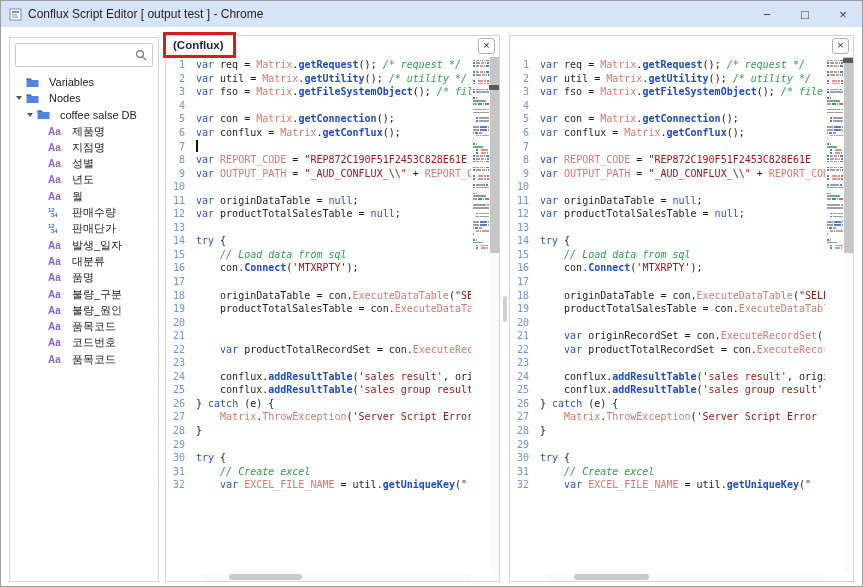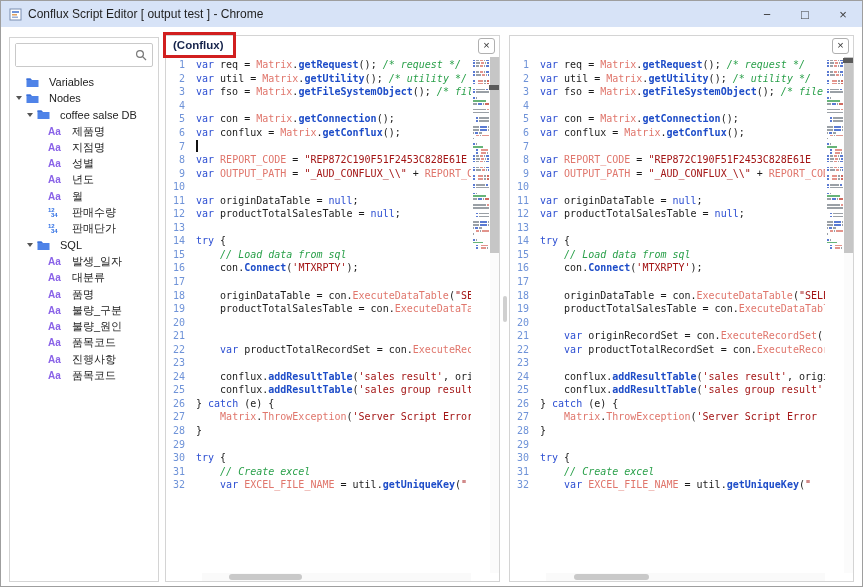--- a/index.html
+++ b/index.html
@@ -217,32 +217,20 @@
           <div class="tree-row" style="padding-left: 28px;">
             <span style="width: 10px; flex: 0 0 auto;"></span>
             <span class="tree-icon">
               <span class="icon-num">
                 <span>12</span>
                 <span>34</span>
               </span>
             </span>
             <span>판매단가</span>
           </div>
-          <div class="tree-row" style="padding-left: 17px;">
-            <span class="tree-arrow-slot">
-              <span class="tree-arrow"></span>
-            </span>
-            <span class="tree-icon">
-              <svg width="13" height="11" viewBox="0 0 13 11">
-                <path d="M0.5 1.5 h4 l1.3 1.6 h6.7 v7 h-12 z" fill="#4f83e8"></path>
-                <path d="M0.5 1.5 h4 l1.3 1.6 h-5.3 z" fill="#3a6fd8"></path>
-              </svg>
-            </span>
-            <span>SQL</span>
-          </div>
           <div class="tree-row" style="padding-left: 28px;">
             <span style="width: 10px; flex: 0 0 auto;"></span>
             <span class="tree-icon">
               <span class="icon-aa">Aa</span>
             </span>
             <span>발생_일자</span>
           </div>
           <div class="tree-row" style="padding-left: 28px;">
             <span style="width: 10px; flex: 0 0 auto;"></span>
             <span class="tree-icon">
@@ -276,21 +264,21 @@
             <span class="tree-icon">
               <span class="icon-aa">Aa</span>
             </span>
             <span>품목코드</span>
           </div>
           <div class="tree-row" style="padding-left: 28px;">
             <span style="width: 10px; flex: 0 0 auto;"></span>
             <span class="tree-icon">
               <span class="icon-aa">Aa</span>
             </span>
-            <span>진행사항</span>
+            <span>코드번호</span>
           </div>
           <div class="tree-row" style="padding-left: 28px;">
             <span style="width: 10px; flex: 0 0 auto;"></span>
             <span class="tree-icon">
               <span class="icon-aa">Aa</span>
             </span>
             <span>품목코드</span>
           </div>
         </div>
     </div>

